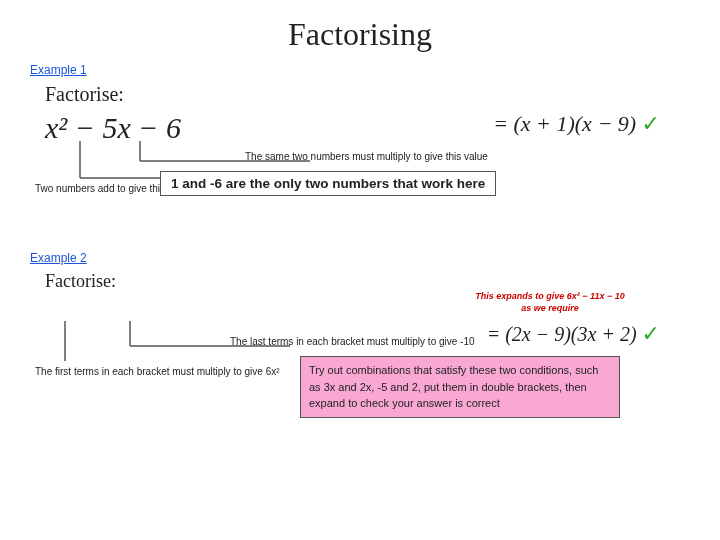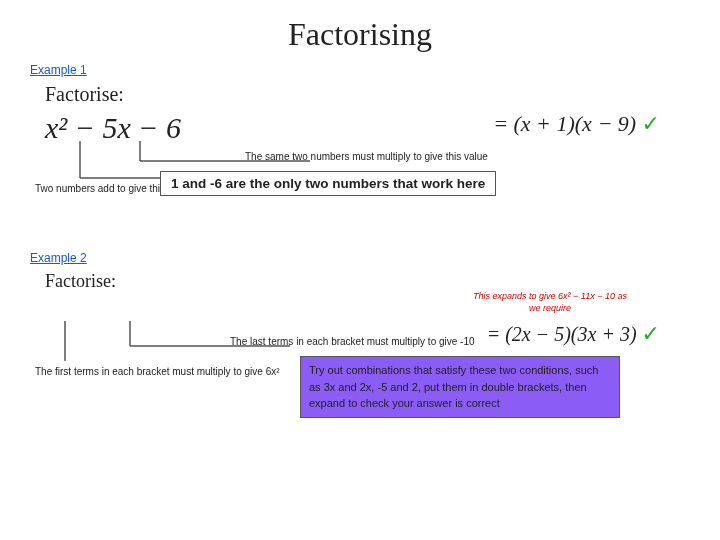--- a/index.html
+++ b/index.html
@@ -97,36 +97,36 @@
   </div>
 
   <div class="example2-section">
     <span class="example-label">Example 2</span>
 
     <div style="position:relative; height:155px;">
 
       <div style="position:absolute; left:15px; top:0; font-size:18px; font-family:'Times New Roman',serif; color:#222;">Factorise:</div>
 
 
-      <div style="position:absolute; right:60px; top:20px; font-size:9px; color:#cc0000; font-style:italic; text-align:center; line-height:1.3; width:160px;">This expands to give 6x² − 11x − 10 as we require</div>
+      <div style="position:absolute; right:60px; top:20px; font-size:9px; color:#cc0000; font-style:italic; text-align:center; line-height:1.3; width:160px;font-weight:bold;">This expands to give 6x² − 11x − 10 as we require</div>
 
       <div style="position:absolute; right:30px; top:50px; font-size:20px; font-family:'Times New Roman',serif; color:#222; font-style:italic;">
-        <span>= (2x − 5)(3x + 3)</span>
+        <span>= (2x − 9)(3x + 2)</span>
         <span style="color:#22aa22; font-style:normal; font-size:22px;">✓</span>
       </div>
 
       <svg style="position:absolute;top:0;left:0;width:100%;height:100%;pointer-events:none;">
 
         <line x1="35" y1="50" x2="35" y2="90" stroke="#555" stroke-width="1.5"></line>
 
         <line x1="100" y1="50" x2="100" y2="75" stroke="#555" stroke-width="1.5"></line>
         <line x1="100" y1="75" x2="260" y2="75" stroke="#555" stroke-width="1.5"></line>
       </svg>
 
       <div style="position:absolute; left:200px; top:65px; font-size:10px; color:#222;">The last terms in each bracket must multiply to give -10</div>
 
       <div style="position:absolute; left:5px; top:95px; font-size:10px; color:#222;">The first terms in each bracket must multiply to give 6x²</div>
 
-      <div style="position:absolute; left:270px; top:85px; width:320px; border:1.5px solid #555; padding:5px 8px; font-size:11px; color:#222; background:#8b5cf6; line-height:1.5;">Try out combinations that satisfy these two conditions, such as 3x and 2x, -5 and 2, put them in double brackets, then expand to check your answer is correct</div>
+      <div style="position:absolute; left:270px; top:85px; width:320px; border:1.5px solid #555; padding:5px 8px; font-size:11px; color:#222; background:#f9a8d4; line-height:1.5;">Try out combinations that satisfy these two conditions, such as 3x and 2x, -5 and 2, put them in double brackets, then expand to check your answer is correct</div>
     </div>
   </div>
 
 </div>
 
 </body></html>

